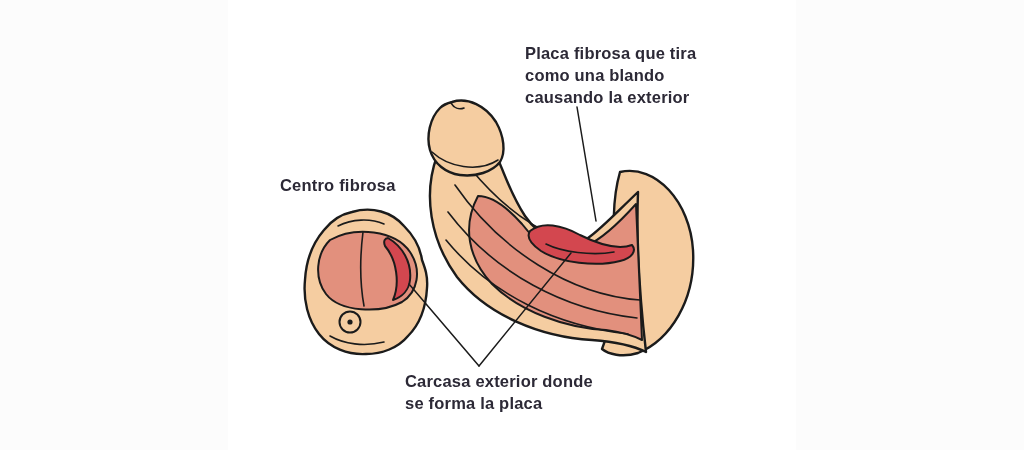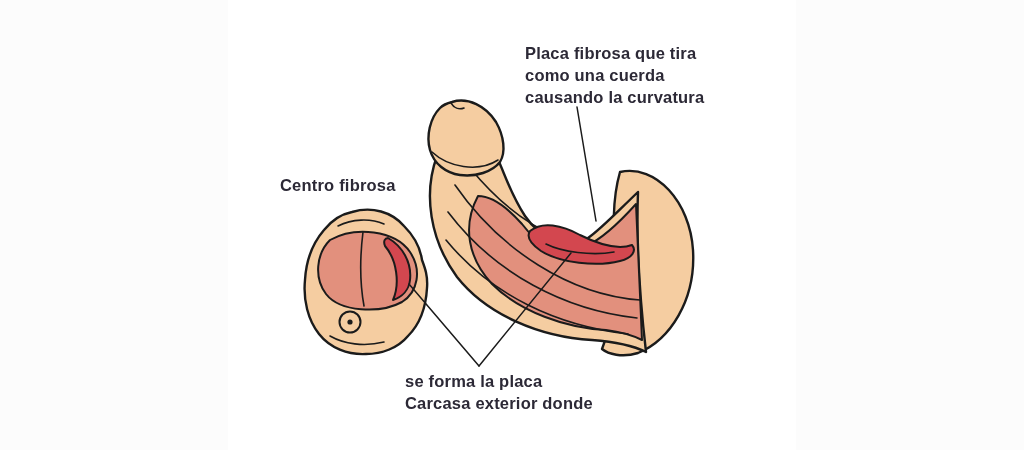--- a/index.html
+++ b/index.html
@@ -123,25 +123,25 @@
 
     <g>
       <path class="leader" d="M 577 107 L 596 221"></path>
       <path class="leader" d="M 409 284 L 479 366"></path>
       <path class="leader" d="M 479 366 L 571 253"></path>
     </g>
   </svg>
 
   <div class="label" style="left:525px; top:42px;">
     <div>Placa fibrosa que tira</div>
-    <div>como una cuerda</div>
-    <div>causando la curvatura</div>
+    <div>como una blando</div>
+    <div>causando la exterior</div>
   </div>
 
   <div class="label" style="left:280px; top:174px;">
     <div>Centro fibrosa</div>
   </div>
 
   <div class="label" style="left:405px; top:370px;">
+    <div>Carcasa exterior donde</div>
     <div>se forma la placa</div>
-    <div>Carcasa exterior donde</div>
   </div>
 </div>
 
 </body></html>

